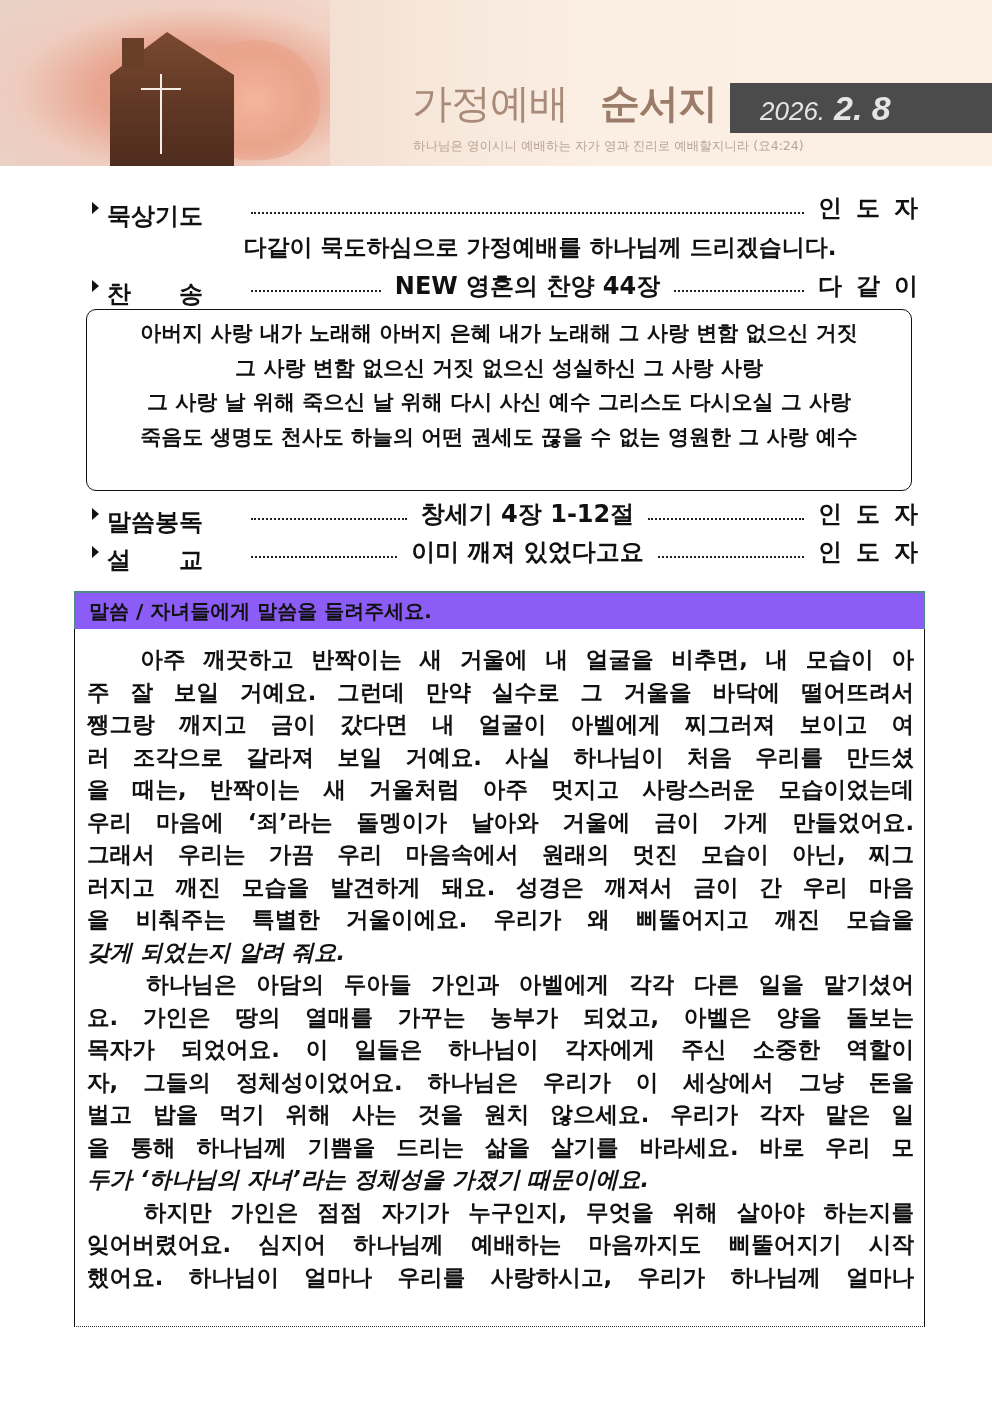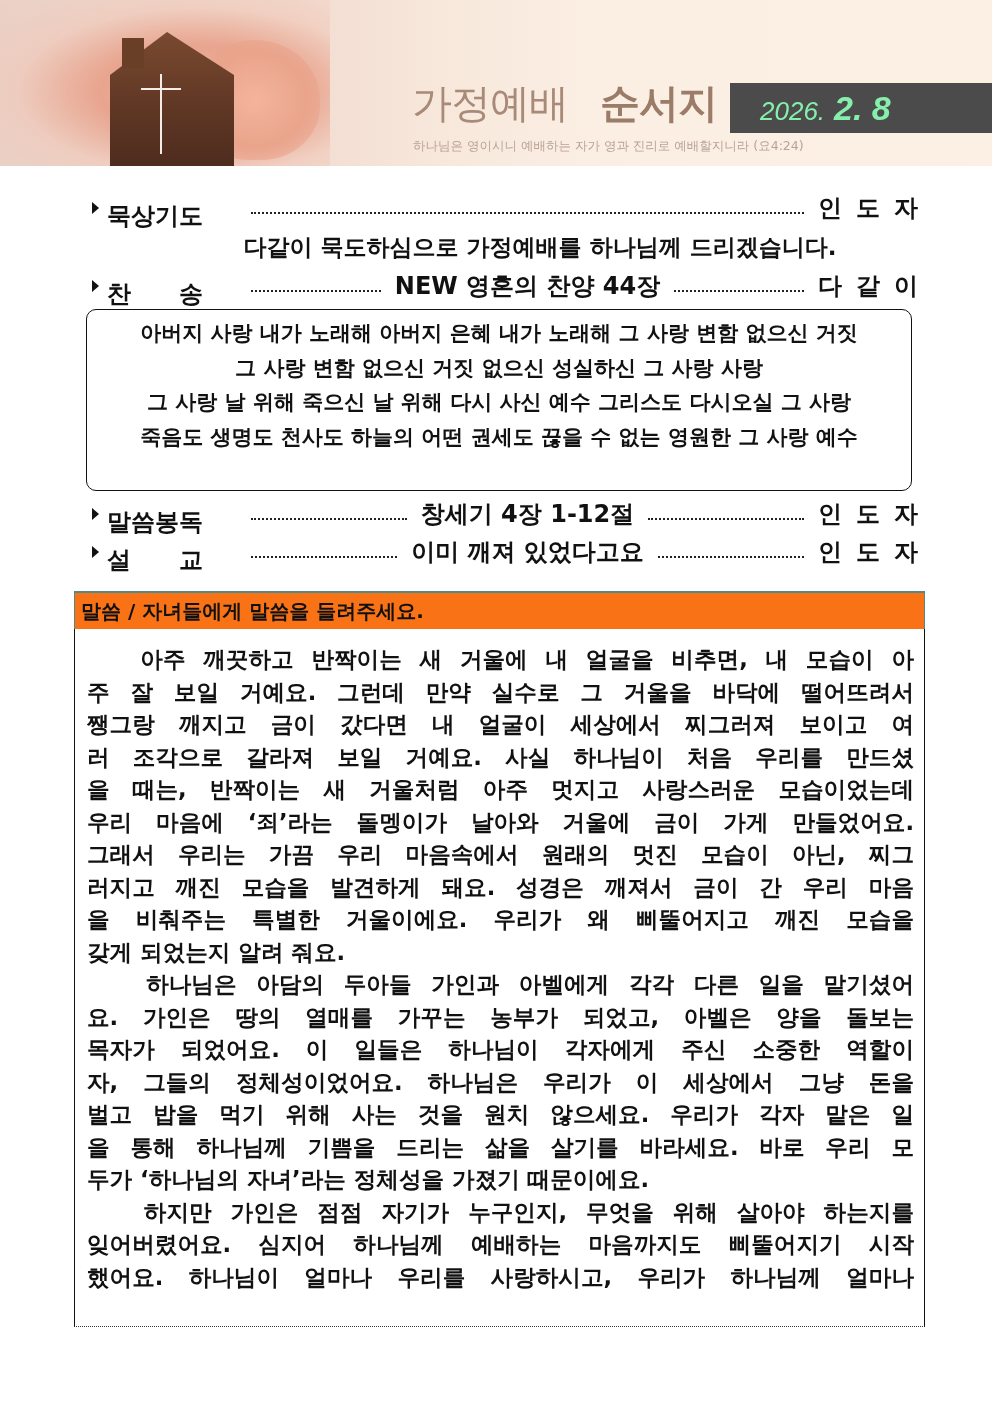--- a/index.html
+++ b/index.html
@@ -19,21 +19,21 @@
             clip-path:polygon(0% 32%, 46% 0%, 100% 32%, 100% 100%, 0% 100%); }
   .banner .chimney { position:absolute; left:122px; top:38px; width:22px; height:30px; background:#6a3f28; }
   .banner .cross-v { position:absolute; left:160px; top:74px; width:2px; height:80px; background:#f4ece6; }
   .banner .cross-h { position:absolute; left:141px; top:88px; width:40px; height:2px; background:#f4ece6; }
 
   .banner .title { position:absolute; left:412px; top:78px; font-size:40px; line-height:50px;
             color:#a88a78; letter-spacing:-1px; white-space:nowrap; }
   .banner .title .light { font-weight:300; }
   .banner .title .bold { font-weight:bold; color:#9b7c68;margin-left:32px; }
   .banner .date-box { position:absolute; left:730px; top:83px; width:262px; height:50px; background:#4b4b4b; }
-  .banner .date-box span { position:absolute; left:30px; top:7px; color:#86efac; font-style:italic;
+  .banner .date-box span { position:absolute; left:30px; top:7px; color:#e5e5e5; font-style:italic;
             font-family:"Liberation Sans", sans-serif; white-space:nowrap; }
   .banner .date-box .year { font-size:26px; line-height:36px; }
   .banner .date-box .md { font-size:34px; line-height:36px; font-weight:bold; }
   .banner .verse { position:absolute; left:413px; top:138px; font-size:12.5px; color:#b9a396; white-space:nowrap; }
 
   
   .row { position:absolute; left:92px; width:822px; height:36px; display:flex; align-items:center;
          font-size:24px; font-weight:bold; white-space:nowrap; }
   .row .tri { width:0; height:0; border-top:6px solid transparent; border-bottom:6px solid transparent;
               border-left:7px solid #111; margin-right:8px; }
@@ -44,25 +44,25 @@
   .row .role { width:110px; text-align:right; letter-spacing:14px; margin-right:-14px; }
   .center-line { position:absolute; left:0; width:992px; text-align:center; font-size:23px; font-weight:bold; top:232px;padding-left:44px; }
 
   .lyrics { position:absolute; left:86px; top:309px; width:826px; height:182px;
             border:1.5px solid #111; border-radius:10px; box-sizing:border-box;
             font-size:21px; font-weight:bold; text-align:center; line-height:34.5px; padding-top:6px; }
 
   
   .msg-box { position:absolute; left:74px; top:591px; width:851px; height:736px;
              border:1px solid #111; border-bottom:1px dotted #333; box-sizing:border-box; }
-  .msg-head { height:38px; background:#f97316; border-top:2px solid #4e8a86; border-left:1px solid #4e8a86; border-right:1px solid #4e8a86;
-              box-sizing:border-box; font-size:20px; font-weight:bold; line-height:36px; padding-left:6px; margin:-1px -1px 0 -1px; }
+  .msg-head { height:38px; background:#8b5cf6; border-top:2px solid #4e8a86; border-left:1px solid #4e8a86; border-right:1px solid #4e8a86;
+              box-sizing:border-box; font-size:20px; font-weight:bold; line-height:36px; padding-left:14px; margin:-1px -1px 0 -1px; }
   .msg-body { padding:14px 10px 0 12px; font-size:22.6px; font-weight:bold; line-height:32.5px; text-align:justify; }
   .msg-body .line { display:block; white-space:nowrap; text-align:justify; text-align-last:justify; height:32.5px; }
-  .msg-body .line.last { text-align-last:left; }
+  .msg-body .line.last { text-align-last:left;font-style:italic; }
 </style>
 </head>
 <body>
 
 <div class="banner">
   <div class="hands"></div>
   <div class="hand2"></div>
   <div class="house"></div>
   <div class="chimney"></div>
   <div class="cross-v"></div>
@@ -118,21 +118,21 @@
   <span class="mid">이미 깨져 있었다고요</span>
   <span class="dots"></span>
   <span class="role">인도자</span>
 </div>
 
 <div class="msg-box">
   <div class="msg-head">말씀 / 자녀들에게 말씀을 들려주세요.</div>
   <div class="msg-body" id="msg-body">
       <span class="line">&nbsp;&nbsp;&nbsp;아주 깨끗하고 반짝이는 새 거울에 내 얼굴을 비추면, 내 모습이 아</span>
       <span class="line">주 잘 보일 거예요. 그런데 만약 실수로 그 거울을 바닥에 떨어뜨려서</span>
-      <span class="line">쨍그랑 깨지고 금이 갔다면 내 얼굴이 세상에서 찌그러져 보이고 여</span>
+      <span class="line">쨍그랑 깨지고 금이 갔다면 내 얼굴이 아벨에게 찌그러져 보이고 여</span>
       <span class="line">러 조각으로 갈라져 보일 거예요. 사실 하나님이 처음 우리를 만드셨</span>
       <span class="line">을 때는, 반짝이는 새 거울처럼 아주 멋지고 사랑스러운 모습이었는데</span>
       <span class="line">우리 마음에 ‘죄’라는 돌멩이가 날아와 거울에 금이 가게 만들었어요.</span>
       <span class="line">그래서 우리는 가끔 우리 마음속에서 원래의 멋진 모습이 아닌, 찌그</span>
       <span class="line">러지고 깨진 모습을 발견하게 돼요. 성경은 깨져서 금이 간 우리 마음</span>
       <span class="line">을 비춰주는 특별한 거울이에요. 우리가 왜 삐뚤어지고 깨진 모습을</span>
       <span class="line last">갖게 되었는지 알려 줘요.</span>
       <span class="line">&nbsp;&nbsp;&nbsp;하나님은 아담의 두아들 가인과 아벨에게 각각 다른 일을 맡기셨어</span>
       <span class="line">요. 가인은 땅의 열매를 가꾸는 농부가 되었고, 아벨은 양을 돌보는</span>
       <span class="line">목자가 되었어요. 이 일들은 하나님이 각자에게 주신 소중한 역할이</span>

